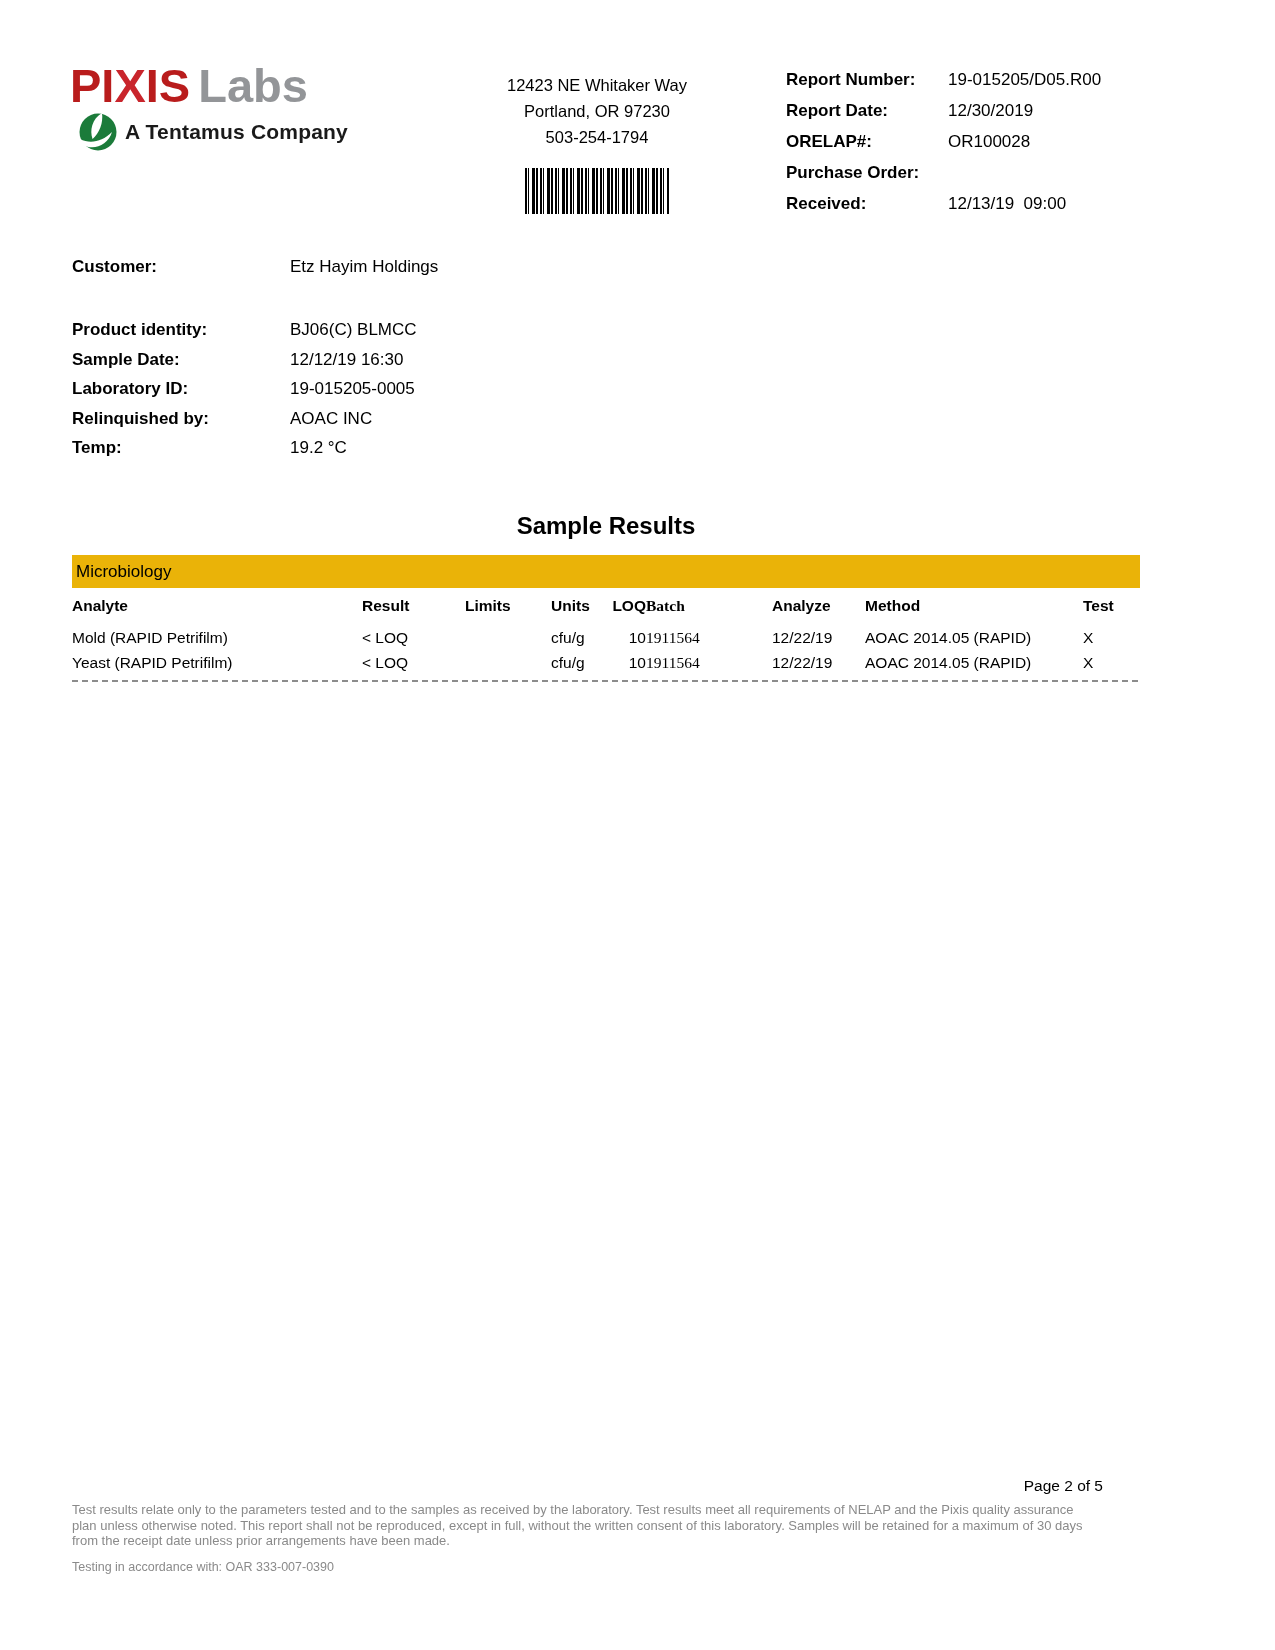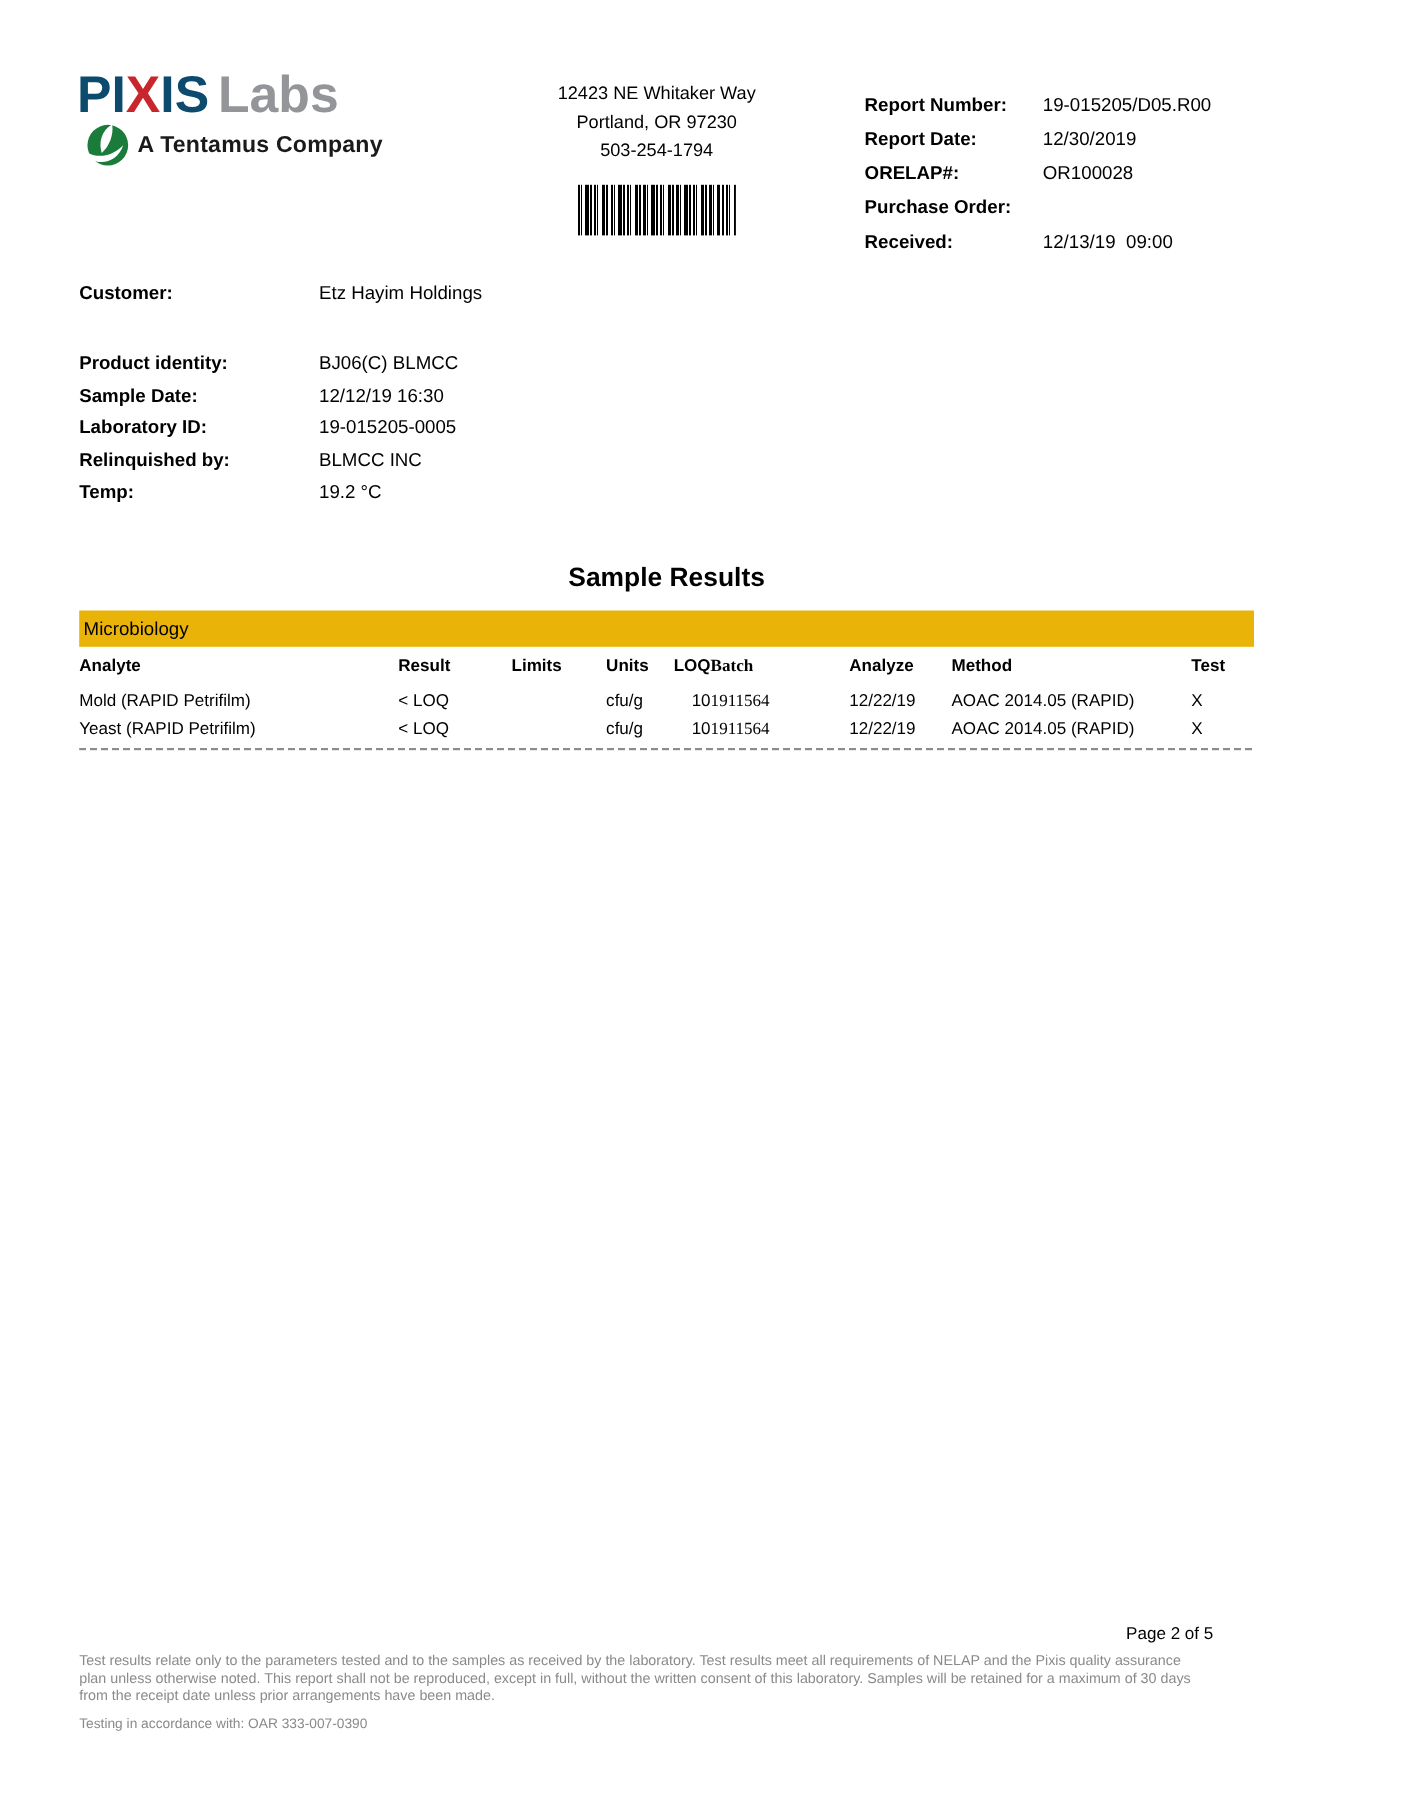--- a/index.html
+++ b/index.html
@@ -7,38 +7,38 @@
     position:relative;
     width:1275px;height:1650px;
     background:#ffffff;
     font-family:"Liberation Sans","DejaVu Sans",sans-serif;
     color:#000;
     overflow:hidden;
   }
   
   .logo{position:absolute;left:70px;top:62px;}
   .logo-word{font-size:47px;font-weight:bold;letter-spacing:0px;line-height:48px;}
-  .lg-dark{color:#0c4a6e;}
+  .lg-dark{color:#b91c1c;}
   .lg-red{color:#c9252c;}
   .lg-gray{color:#939598;font-weight:bold;margin-left:8px;}
   .logo-tag{display:flex;align-items:center;margin-top:2px;margin-left:8px;}
   .logo-tag svg{width:40px;height:40px;flex:0 0 auto;}
   .logo-tag .tagline{font-size:21px;font-weight:bold;color:#1a1a1a;margin-left:7px;letter-spacing:0.2px;}
   
   .address{position:absolute;left:477px;top:72px;width:240px;text-align:center;font-size:16.5px;line-height:26px;}
   .barcode{
     position:absolute;left:525px;top:168px;width:144px;height:46px;
     background:repeating-linear-gradient(90deg,
       #000 0px,#000 2px,#fff 2px,#fff 3px,
       #000 3px,#000 4px,#fff 4px,#fff 7px,
       #000 7px,#000 10px,#fff 10px,#fff 11px,
       #000 11px,#000 13px,#fff 13px,#fff 15px);
   }
   
-  .report-meta{position:absolute;left:786px;top:70px;width:420px;font-size:17px;margin-top:16px;}
+  .report-meta{position:absolute;left:786px;top:70px;width:420px;font-size:17px;}
   .meta-row{display:flex;height:31px;align-items:flex-start;}
   .meta-label{width:162px;font-weight:bold;}
   .meta-value{white-space:pre;}
   
   .customer-block{position:absolute;left:72px;top:252px;width:700px;font-size:17px;}
   .info-row{display:flex;line-height:29.5px;}
   .info-label{width:218px;font-weight:bold;}
   .info-value{white-space:pre;}
   .sample-block{position:absolute;left:72px;top:315px;width:700px;font-size:17px;}
   
@@ -123,21 +123,21 @@
     <div class="info-row">
       <span class="info-label">Sample Date:</span>
       <span class="info-value">12/12/19 16:30</span>
     </div>
     <div class="info-row">
       <span class="info-label">Laboratory ID:</span>
       <span class="info-value">19-015205-0005</span>
     </div>
     <div class="info-row">
       <span class="info-label">Relinquished by:</span>
-      <span class="info-value">BLMCC INC</span>
+      <span class="info-value">AOAC INC</span>
     </div>
     <div class="info-row">
       <span class="info-label">Temp:</span>
       <span class="info-value">19.2 °C</span>
     </div>
   </div>
 
   <div class="results">
     <div class="results-title">Sample Results</div>
     <div class="section-banner">

